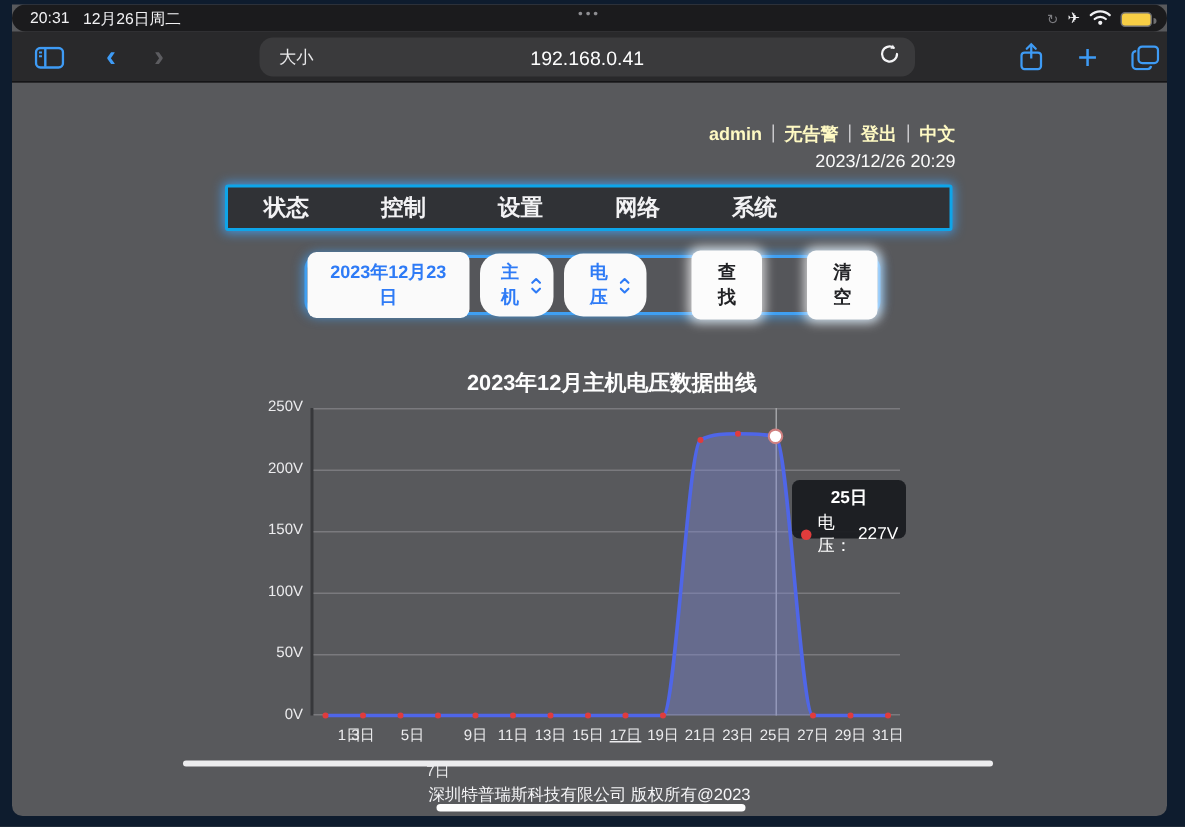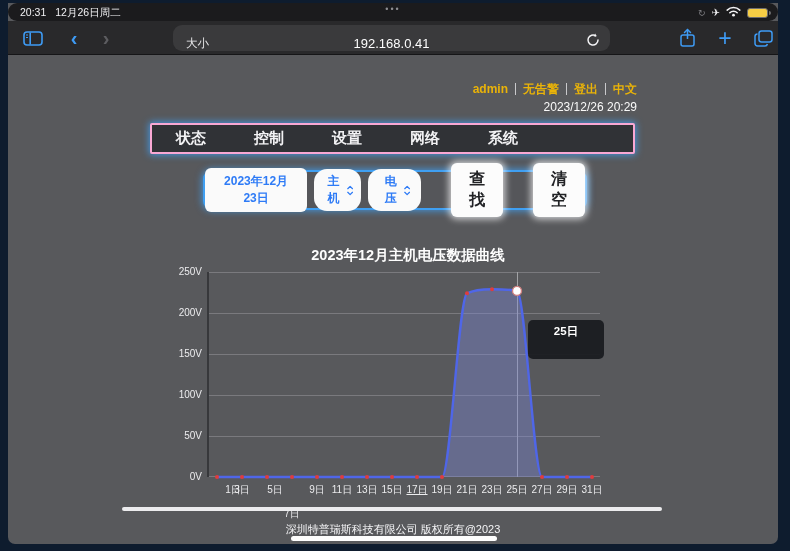--- a/index.html
+++ b/index.html
@@ -20,52 +20,52 @@
   .battery { position:relative; width:21px; height:10px; border:1px solid #6e6e70;
              border-radius:3px; background:#f7ce45; }
   .battery:after { content:""; position:absolute; right:-4px; top:2.5px; width:2.5px;
                    height:4px; background:#6e6e70; border-radius:0 2px 2px 0; }
 
   
   .toolbar { position:relative; height:34px; background:#29292b; border-bottom:1px solid #151517; }
   .tb-icon { position:absolute; top:0; height:34px; display:flex; align-items:center;
              justify-content:center; cursor:default; }
   .urlfield { position:absolute; left:165px; top:4px; width:437px; height:26px;
-              background:#3a3a3c; border-radius:9px; display:flex; align-items:flex-end;
+              background:#3a3a3c; border-radius:9px; display:flex; align-items:center;
               color:#fff; }
   .url-size { position:absolute; left:13px; font-size:11.5px; color:#e8e8ea; }
   .url-text { width:100%; text-align:center; font-size:13px; color:#fdfdfd; }
   .url-reload { position:absolute; right:10px; }
   .chev { font-size:20px; font-weight:bold; }
 
   
   .page { position:relative; height:488px; color:#f0f0f2; }
 
   .user-row { position:absolute; top:28px; right:141px; display:flex;
-              font-size:12px; font-weight:bold; color:#eab308; }
+              font-size:12px; font-weight:bold; color:#fef9c3; }
   .user-row span { padding:0 7px; border-right:1.5px solid #c9c9cc; line-height:12px; }
   .user-row span:last-child { border-right:none; padding-right:0; }
   .datetime { position:absolute; top:45px; right:141px; font-size:12px; color:#fafafa; }
 
   .nav { position:absolute; left:142px; top:68px; width:485px; height:31px;
-         background:#303236; border:2px solid #f9a8d4; border-radius:2px;
+         background:#303236; border:2px solid #0ea5e9; border-radius:2px;
          box-shadow:0 0 7px 1px rgba(64,159,242,.85);
          display:flex; align-items:center; padding-left:24px; gap:48px; }
   .nav span { font-size:15px; font-weight:600; color:#f2f2f4; cursor:default; }
 
   .filter { position:absolute; left:195px; top:115px; width:384px; height:40px;
             background:#55565a; border:2px solid #3f9ff2; border-radius:9px;
             box-shadow:0 0 7px 1px rgba(64,159,242,.8);
             display:flex; align-items:center; justify-content:center; gap:7px; }
   .date-btn { background:#fafafa; color:#2e7bf6; font-weight:bold; font-size:12px;
               border:none; border-radius:6px; padding:5px 15px; }
   .pill { background:#fafafa; color:#2e7bf6; font-weight:bold; font-size:12px;
           border:none; border-radius:13px; padding:4px 8px 4px 10px;
           display:flex; align-items:center; gap:4px; }
-  .wbtn { background:#fcfcfc; color:#222326; font-weight:bold; font-size:16px;
+  .wbtn { background:#fcfcfc; color:#222326; font-weight:bold; font-size:12px;
           border:none; border-radius:6px; padding:6px 13px;
           box-shadow:0 0 7px 2px rgba(255,255,255,.75);margin-left:23px; }
 
   .chart-title { position:absolute; left:120px; top:191px; width:560px;
                  text-align:center; font-size:14.5px; font-weight:bold; color:#fdfdfd; }
 
   .plot { position:absolute; left:199px; top:217px; width:393px; height:205px;
           border-left:2px solid #37383b; }
   .gridline { position:absolute; left:0; width:100%; height:1px; background:#85868a; opacity:.75; }
   .crosshair { position:absolute; top:0; width:1px; height:205px; background:#a2a3a6; }
@@ -244,19 +244,24 @@
           <circle cx="283" cy="17.2" r="2" fill="#e03c3c"></circle>
           <circle cx="333" cy="205" r="2" fill="#e03c3c"></circle>
           <circle cx="358" cy="205" r="2" fill="#e03c3c"></circle>
           <circle cx="383" cy="205" r="2" fill="#e03c3c"></circle>
           <circle cx="308" cy="18.9" r="4.5" fill="#ffffff" stroke="#d08080" stroke-width="1.4"></circle>
         </svg>
     </div>
 
     <div class="tooltip">
       <div class="tt-title">25日</div>
+      <div class="tt-row">
+        <span class="tt-dot"></span>
+        <span>电压：</span>
+        <span>227V</span>
+      </div>
     </div>
 
     <div class="divider"></div>
     <div class="footer">深圳特普瑞斯科技有限公司 版权所有@2023</div>
     <div class="home-indicator"></div>
   </div>
 </div>
 
 </body></html>

